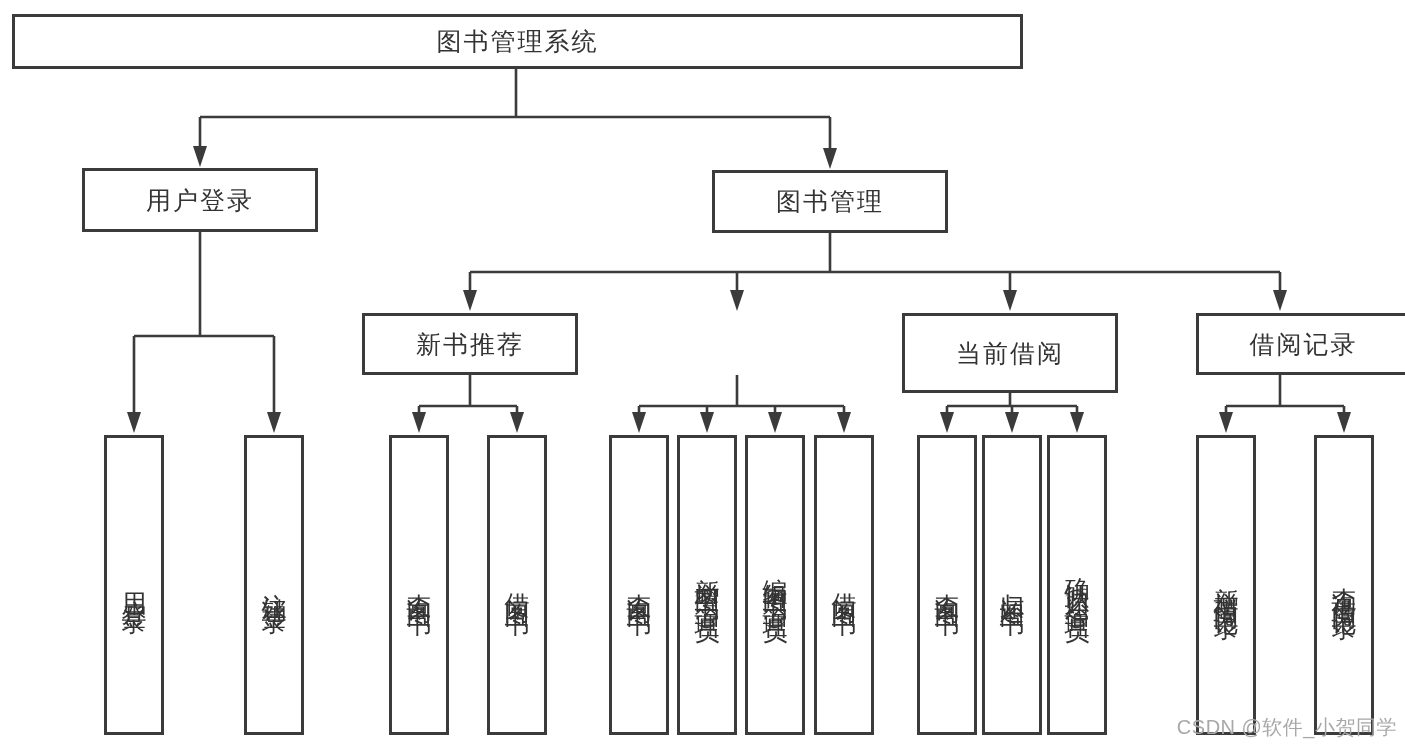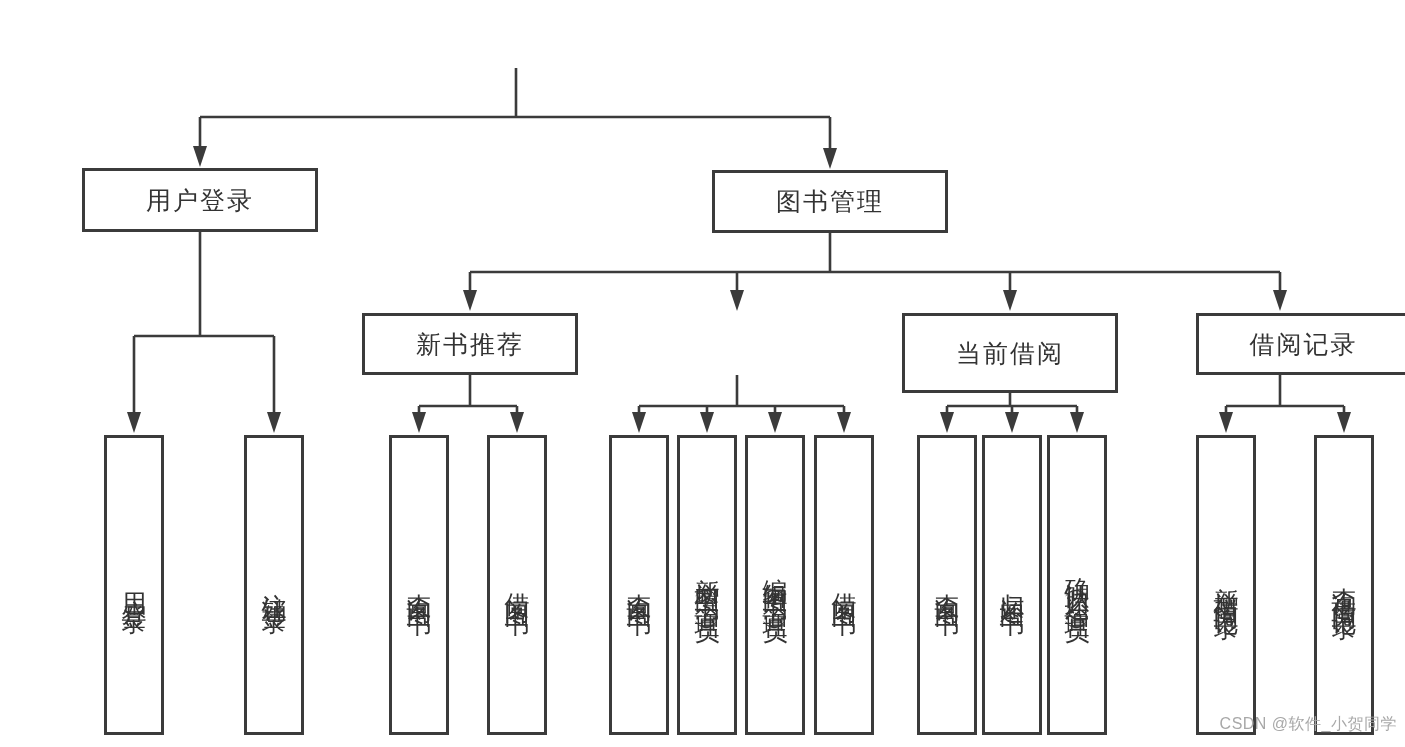--- a/index.html
+++ b/index.html
@@ -26,21 +26,21 @@
   }
   .hnode span{
     font-size:25px;letter-spacing:2px;line-height:1;white-space:nowrap;
   }
   .vnode span{
     writing-mode:vertical-rl;text-orientation:mixed;
     font-size:25px;letter-spacing:6px;line-height:1;white-space:nowrap;
   }
   .watermark{
     position:absolute;top:714px;right:8px;
-    font-size:16px;letter-spacing:0.5px;color:var(--wm);
+    font-size:20px;letter-spacing:0.5px;color:var(--wm);
     white-space:nowrap;
   }
 </style>
 </head>
 <body>
 
 <div class="stage">
 
   <svg class="wires" viewBox="0 0 1405 747">
 
@@ -85,20 +85,23 @@
       <polygon points="1077,433 1070,412 1084,412"></polygon>
     </g>
 
     <g>
       <path d="M1280 375 V406 M1226 406 H1344 M1226 406 V417 M1344 406 V417"></path>
       <polygon points="1226,433 1219,412 1233,412"></polygon>
       <polygon points="1344,433 1337,412 1351,412"></polygon>
     </g>
   </svg>
 
+  <div class="node hnode" style="left:12px;top:14px;width:1011px;height:55px">
+    <span>图书管理系统</span>
+  </div>
 
   <div class="node hnode" style="left:82px;top:168px;width:236px;height:64px">
     <span>用户登录</span>
   </div>
   <div class="node hnode" style="left:362px;top:313px;width:216px;height:62px">
     <span>新书推荐</span>
   </div>
 
   <div class="node hnode" style="left:712px;top:170px;width:236px;height:63px">
     <span>图书管理</span>

